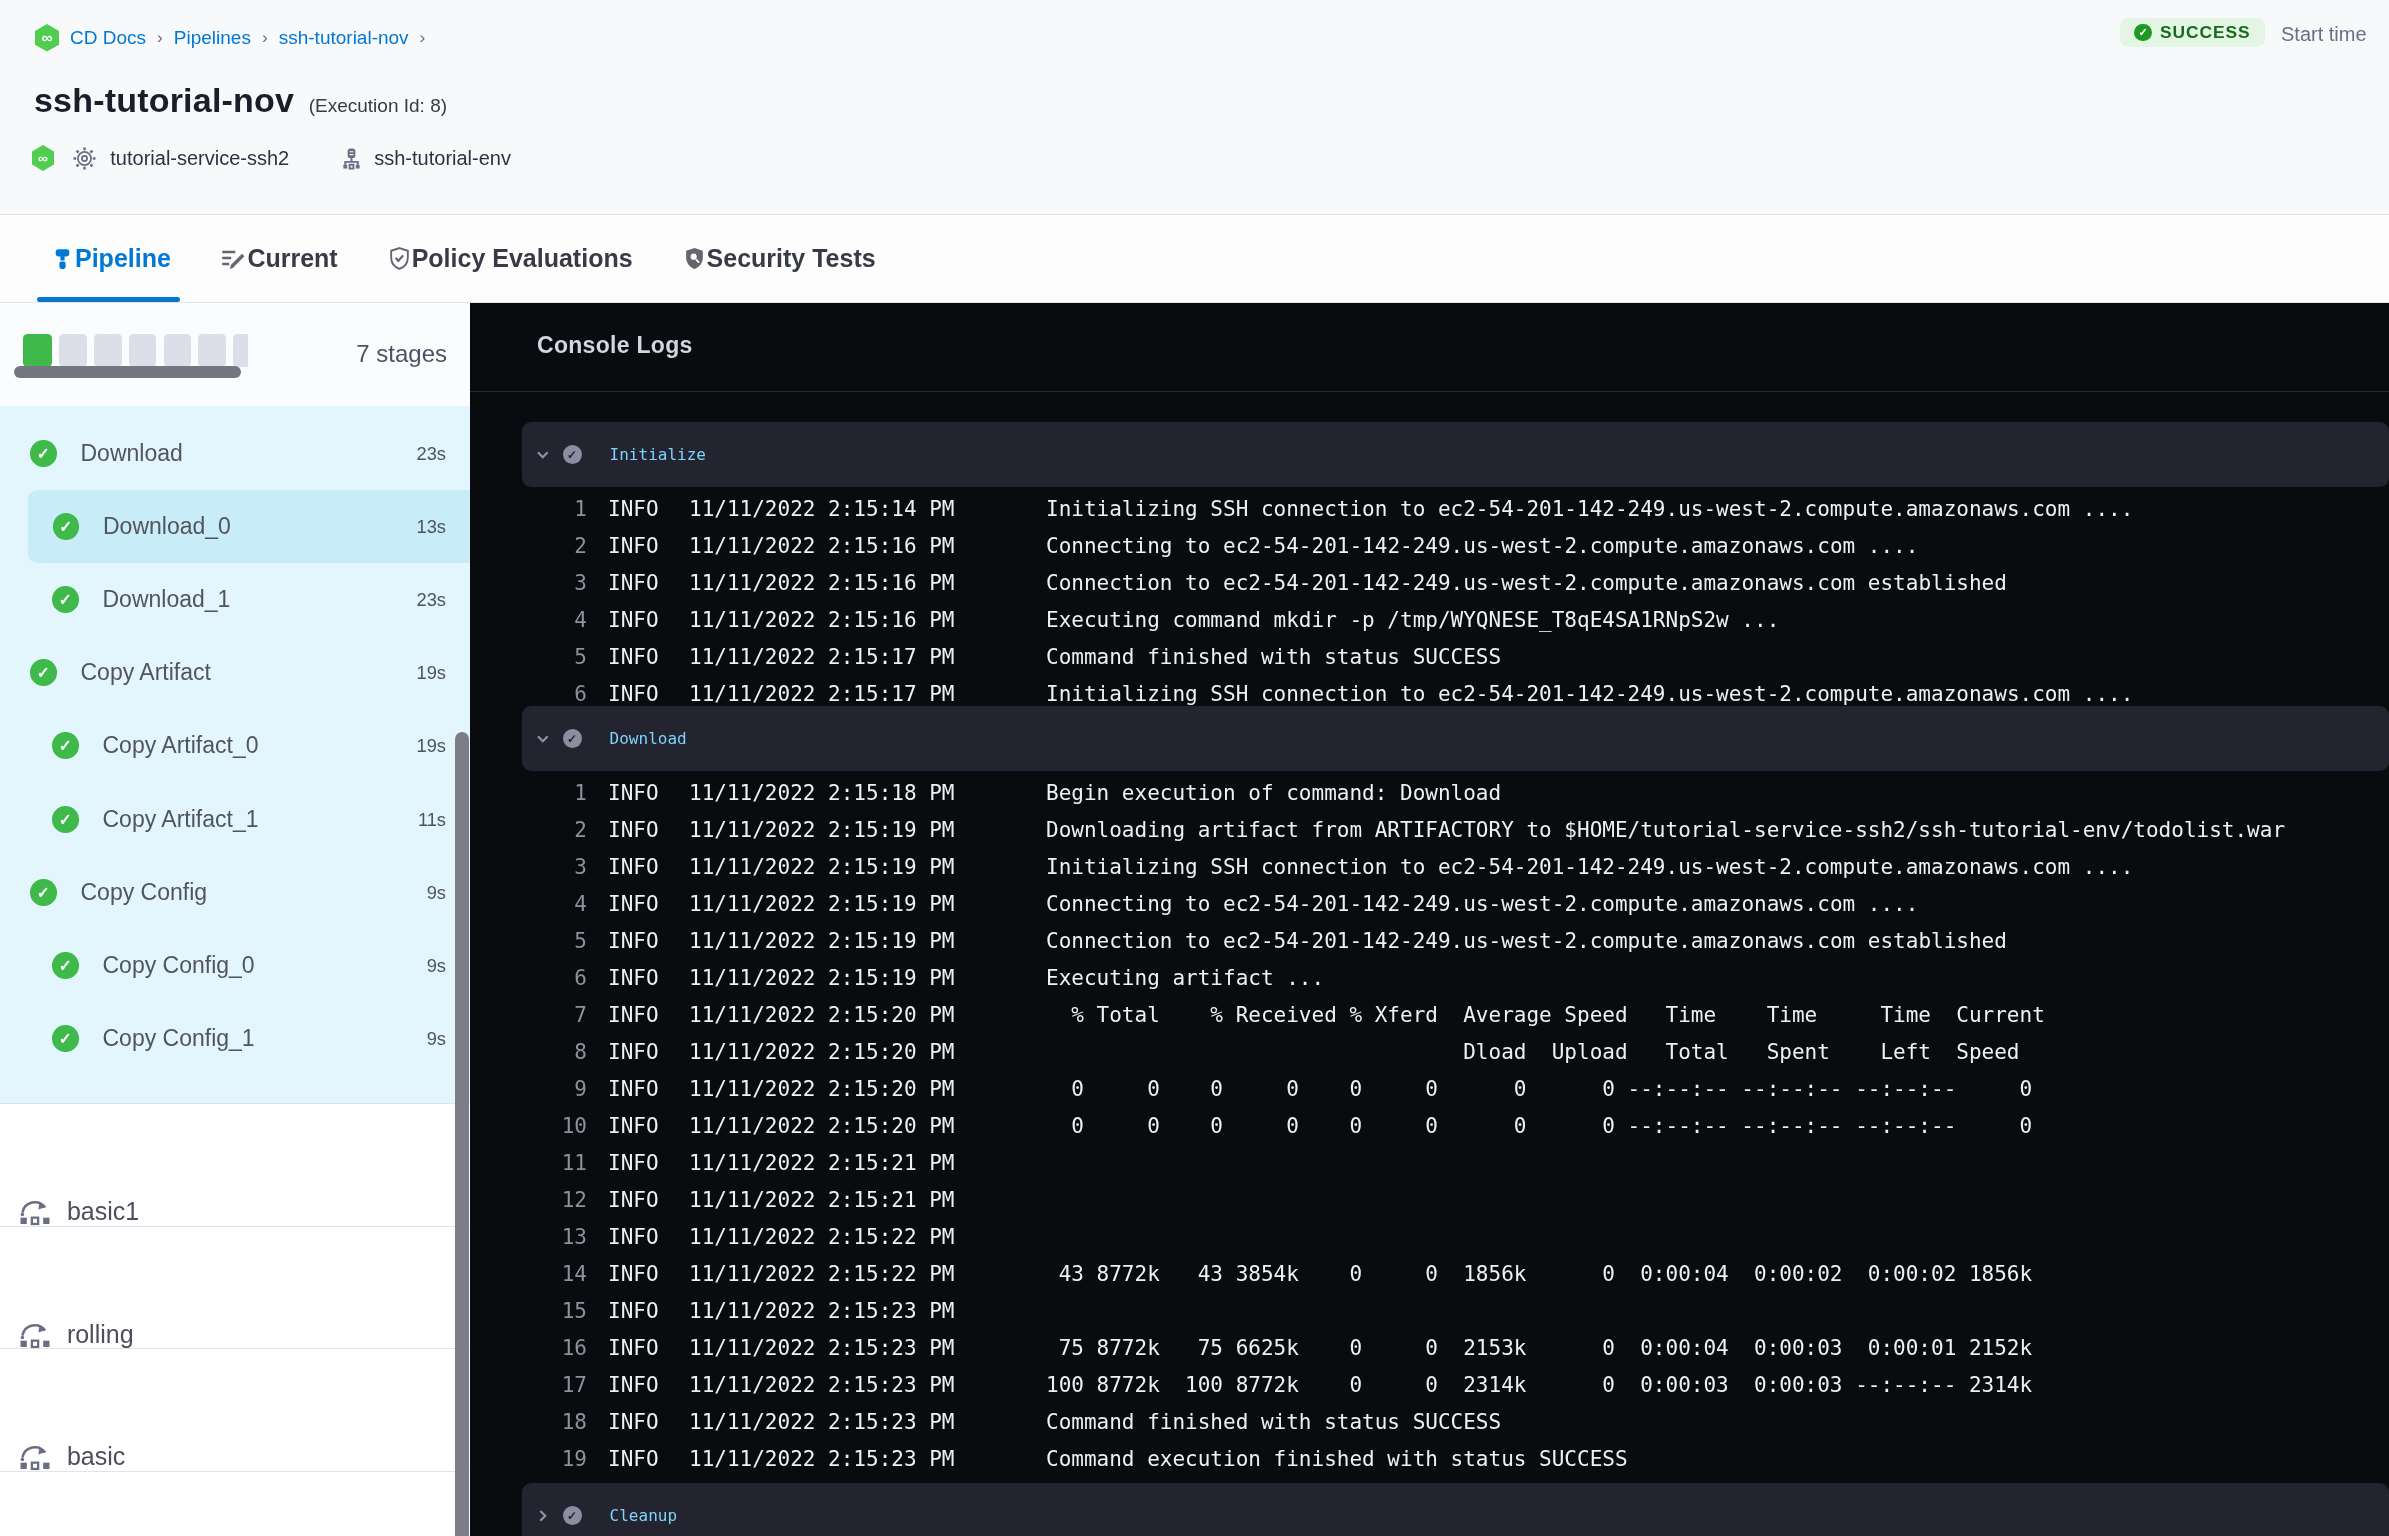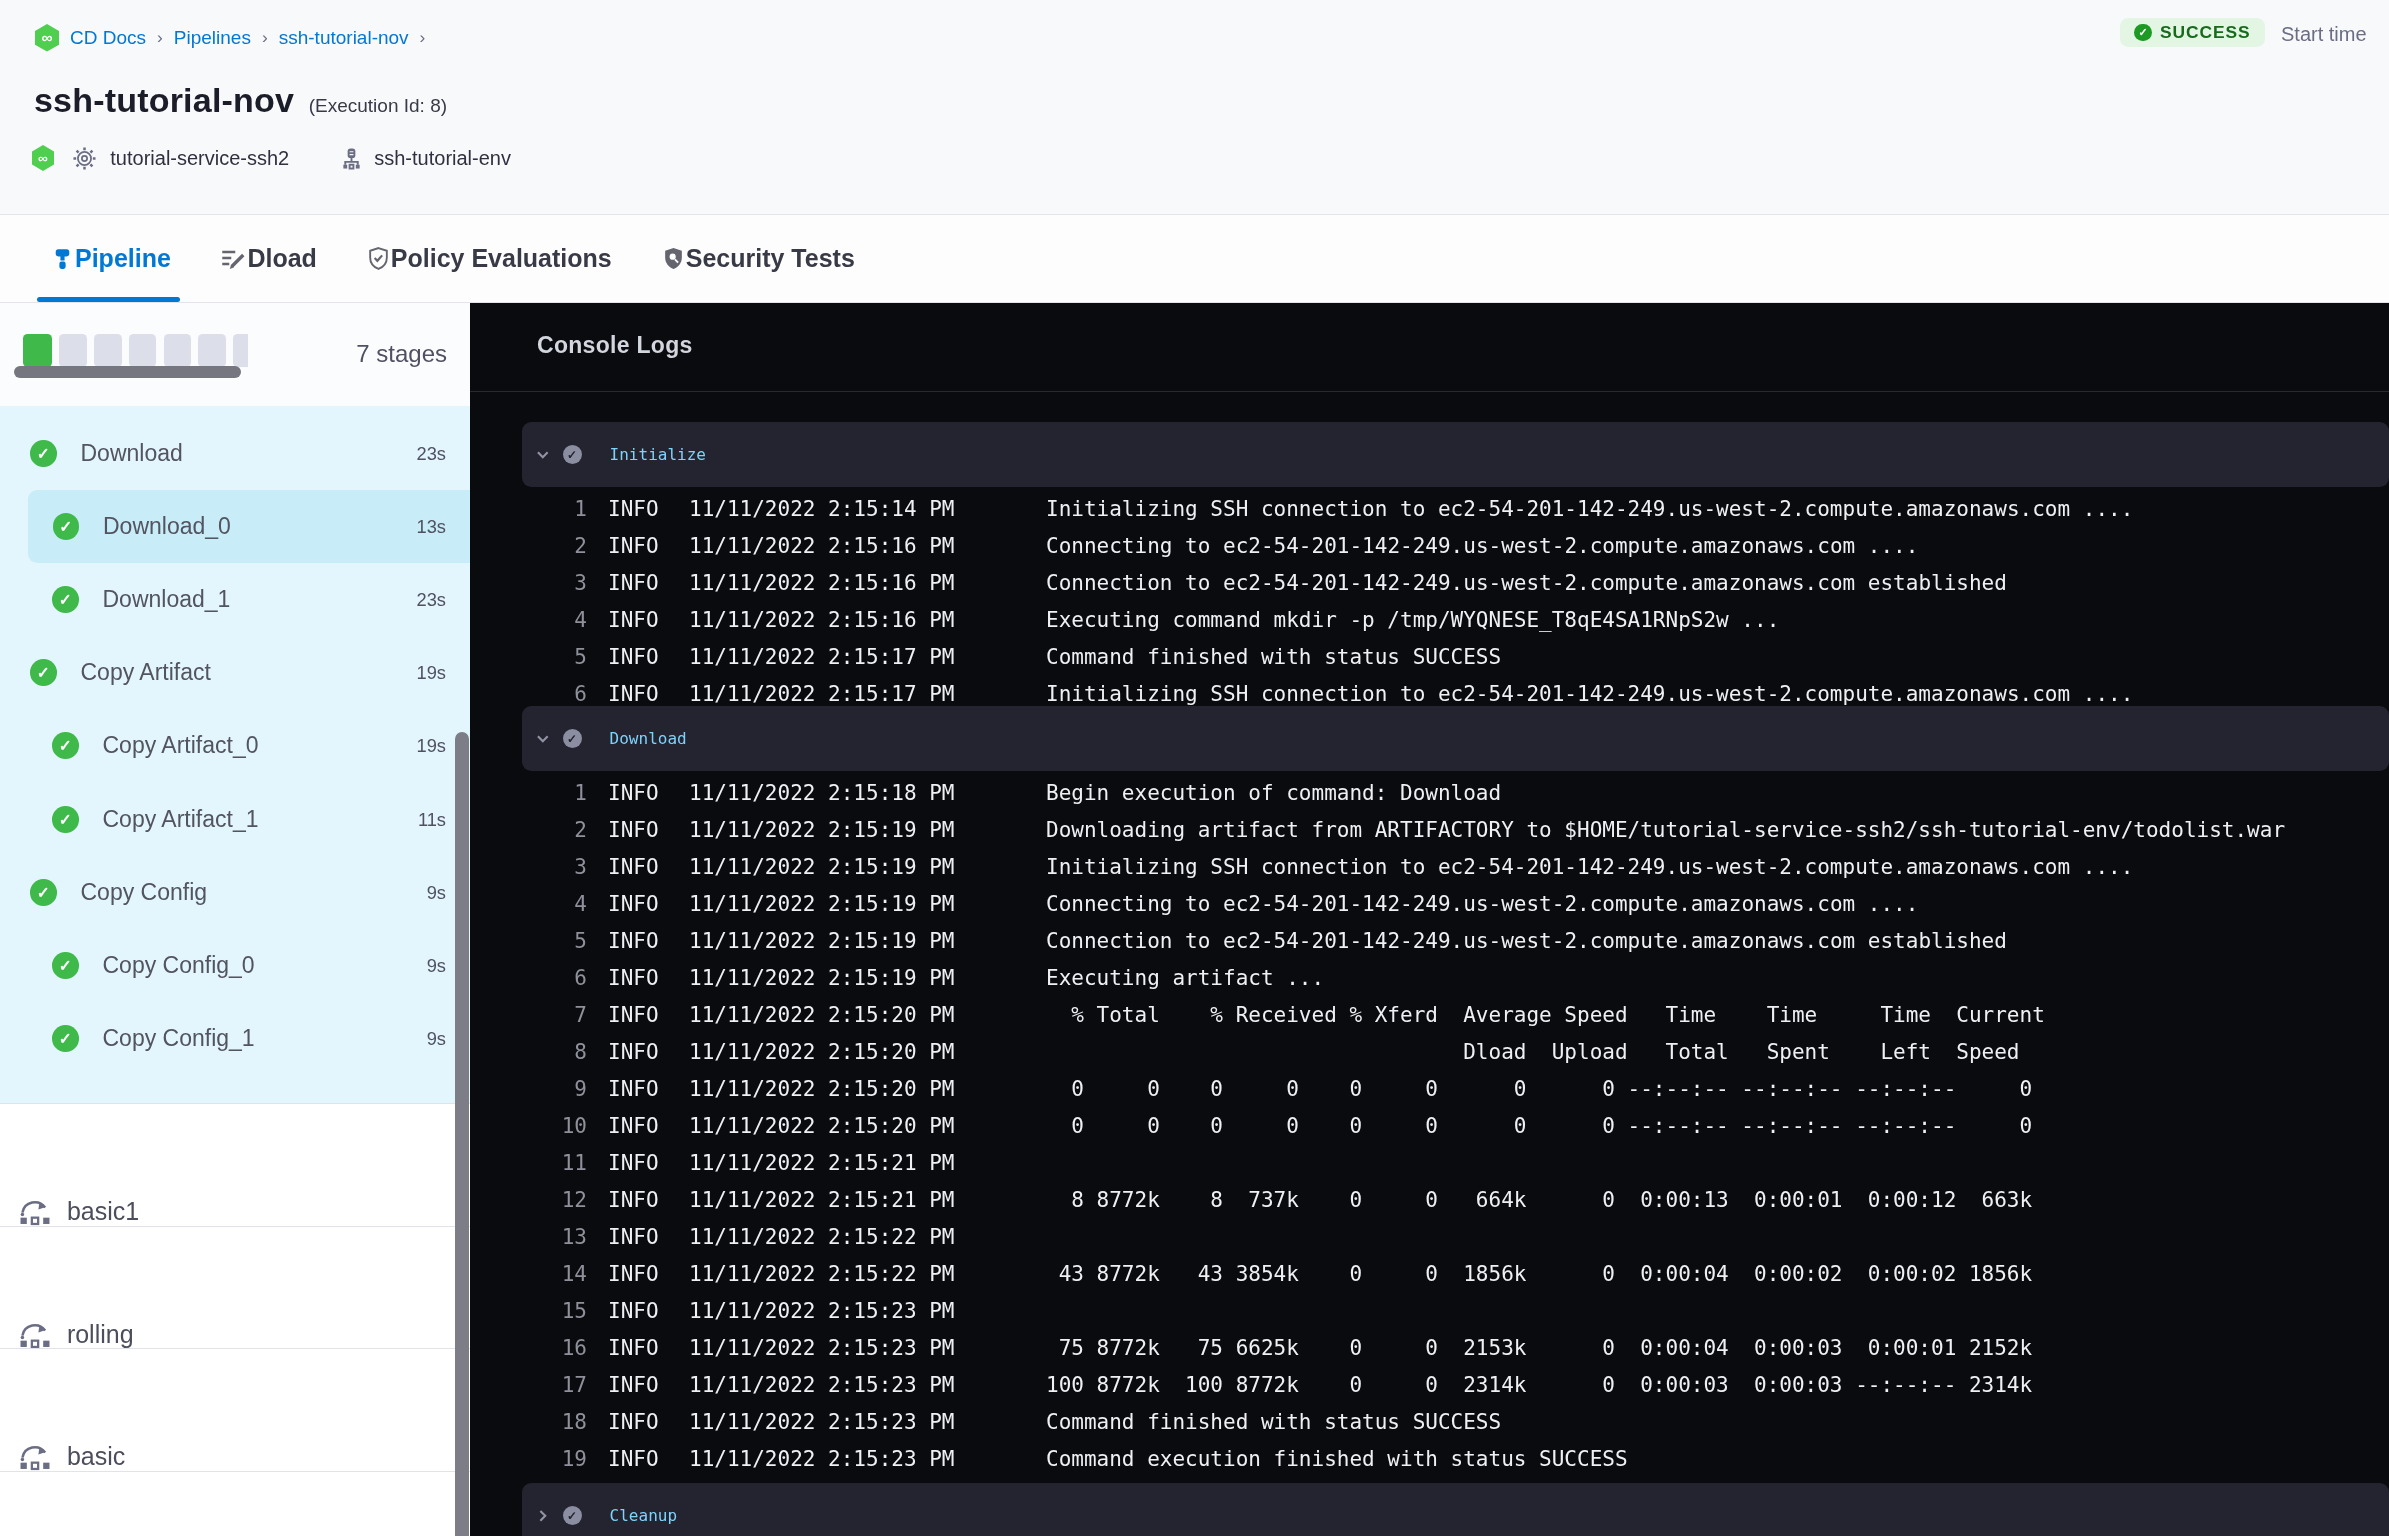--- a/index.html
+++ b/index.html
@@ -141,21 +141,21 @@
         <span>Pipeline</span>
       </div>
       <div class="tab">
         <span class="tab-icon">
           <svg width="27.5" height="24" viewBox="0 0 27 24" fill="none" stroke="currentColor" stroke-width="2.6">
             <path d="M2 5h13M2 11h9M2 17h7"></path>
             <path d="M11.5 19.5L23 8" stroke-width="3.4"></path>
             <path d="M9.5 22l4-1.6-2.6-2.6z" fill="currentColor" stroke="none"></path>
           </svg>
         </span>
-        <span>Dload</span>
+        <span>Current</span>
       </div>
       <div class="tab">
         <span class="tab-icon">
           <svg width="25" height="25" viewBox="0 0 24 24" fill="none" stroke="currentColor" stroke-width="1.8">
             <path d="M12 2l8 2.6V11c0 5.4-3.4 9.2-8 11-4.6-1.8-8-5.6-8-11V4.6z"></path>
             <path d="M8.3 11.6l2.6 2.6 4.6-5.2" stroke-width="2.1"></path>
           </svg>
         </span>
         <span>Policy Evaluations</span>
       </div>
@@ -323,21 +323,21 @@
           <div class="log-line"><span class="ln">2</span><span class="lvl">INFO</span><span class="ts">11/11/2022 2:15:19 PM</span><span class="msg">Downloading artifact from ARTIFACTORY to $HOME/tutorial-service-ssh2/ssh-tutorial-env/todolist.war</span></div>
           <div class="log-line"><span class="ln">3</span><span class="lvl">INFO</span><span class="ts">11/11/2022 2:15:19 PM</span><span class="msg">Initializing SSH connection to <span class="log-link">ec2-54-201-142-249.us-west-2.compute.amazonaws.com</span> ....</span></div>
           <div class="log-line"><span class="ln">4</span><span class="lvl">INFO</span><span class="ts">11/11/2022 2:15:19 PM</span><span class="msg">Connecting to <span class="log-link">ec2-54-201-142-249.us-west-2.compute.amazonaws.com</span> ....</span></div>
           <div class="log-line"><span class="ln">5</span><span class="lvl">INFO</span><span class="ts">11/11/2022 2:15:19 PM</span><span class="msg">Connection to <span class="log-link">ec2-54-201-142-249.us-west-2.compute.amazonaws.com</span> established</span></div>
           <div class="log-line"><span class="ln">6</span><span class="lvl">INFO</span><span class="ts">11/11/2022 2:15:19 PM</span><span class="msg">Executing artifact ...</span></div>
           <div class="log-line"><span class="ln">7</span><span class="lvl">INFO</span><span class="ts">11/11/2022 2:15:20 PM</span><span class="msg">  % Total    % Received % Xferd  Average Speed   Time    Time     Time  Current</span></div>
           <div class="log-line"><span class="ln">8</span><span class="lvl">INFO</span><span class="ts">11/11/2022 2:15:20 PM</span><span class="msg">                                 Dload  Upload   Total   Spent    Left  Speed</span></div>
           <div class="log-line"><span class="ln">9</span><span class="lvl">INFO</span><span class="ts">11/11/2022 2:15:20 PM</span><span class="msg">  0     0    0     0    0     0      0      0 --:--:-- --:--:-- --:--:--     0</span></div>
           <div class="log-line"><span class="ln">10</span><span class="lvl">INFO</span><span class="ts">11/11/2022 2:15:20 PM</span><span class="msg">  0     0    0     0    0     0      0      0 --:--:-- --:--:-- --:--:--     0</span></div>
           <div class="log-line"><span class="ln">11</span><span class="lvl">INFO</span><span class="ts">11/11/2022 2:15:21 PM</span><span class="msg"></span></div>
-          <div class="log-line"><span class="ln">12</span><span class="lvl">INFO</span><span class="ts">11/11/2022 2:15:21 PM</span><span class="msg">  8 8772k    8  737k    0     0   664k      0  0:00:13  0:00:01  0:00:12  663k</span></div>
+          <div class="log-line"><span class="ln">12</span><span class="lvl">INFO</span><span class="ts">11/11/2022 2:15:21 PM</span></div>
           <div class="log-line"><span class="ln">13</span><span class="lvl">INFO</span><span class="ts">11/11/2022 2:15:22 PM</span><span class="msg"></span></div>
           <div class="log-line"><span class="ln">14</span><span class="lvl">INFO</span><span class="ts">11/11/2022 2:15:22 PM</span><span class="msg"> 43 8772k   43 3854k    0     0  1856k      0  0:00:04  0:00:02  0:00:02 1856k</span></div>
           <div class="log-line"><span class="ln">15</span><span class="lvl">INFO</span><span class="ts">11/11/2022 2:15:23 PM</span><span class="msg"></span></div>
           <div class="log-line"><span class="ln">16</span><span class="lvl">INFO</span><span class="ts">11/11/2022 2:15:23 PM</span><span class="msg"> 75 8772k   75 6625k    0     0  2153k      0  0:00:04  0:00:03  0:00:01 2152k</span></div>
           <div class="log-line"><span class="ln">17</span><span class="lvl">INFO</span><span class="ts">11/11/2022 2:15:23 PM</span><span class="msg">100 8772k  100 8772k    0     0  2314k      0  0:00:03  0:00:03 --:--:-- 2314k</span></div>
           <div class="log-line"><span class="ln">18</span><span class="lvl">INFO</span><span class="ts">11/11/2022 2:15:23 PM</span><span class="msg">Command finished with status SUCCESS</span></div>
           <div class="log-line"><span class="ln">19</span><span class="lvl">INFO</span><span class="ts">11/11/2022 2:15:23 PM</span><span class="msg">Command execution finished with status SUCCESS</span></div>
         </div>
         <div class="band" style="top: 1180px;">
           <span class="chev">

